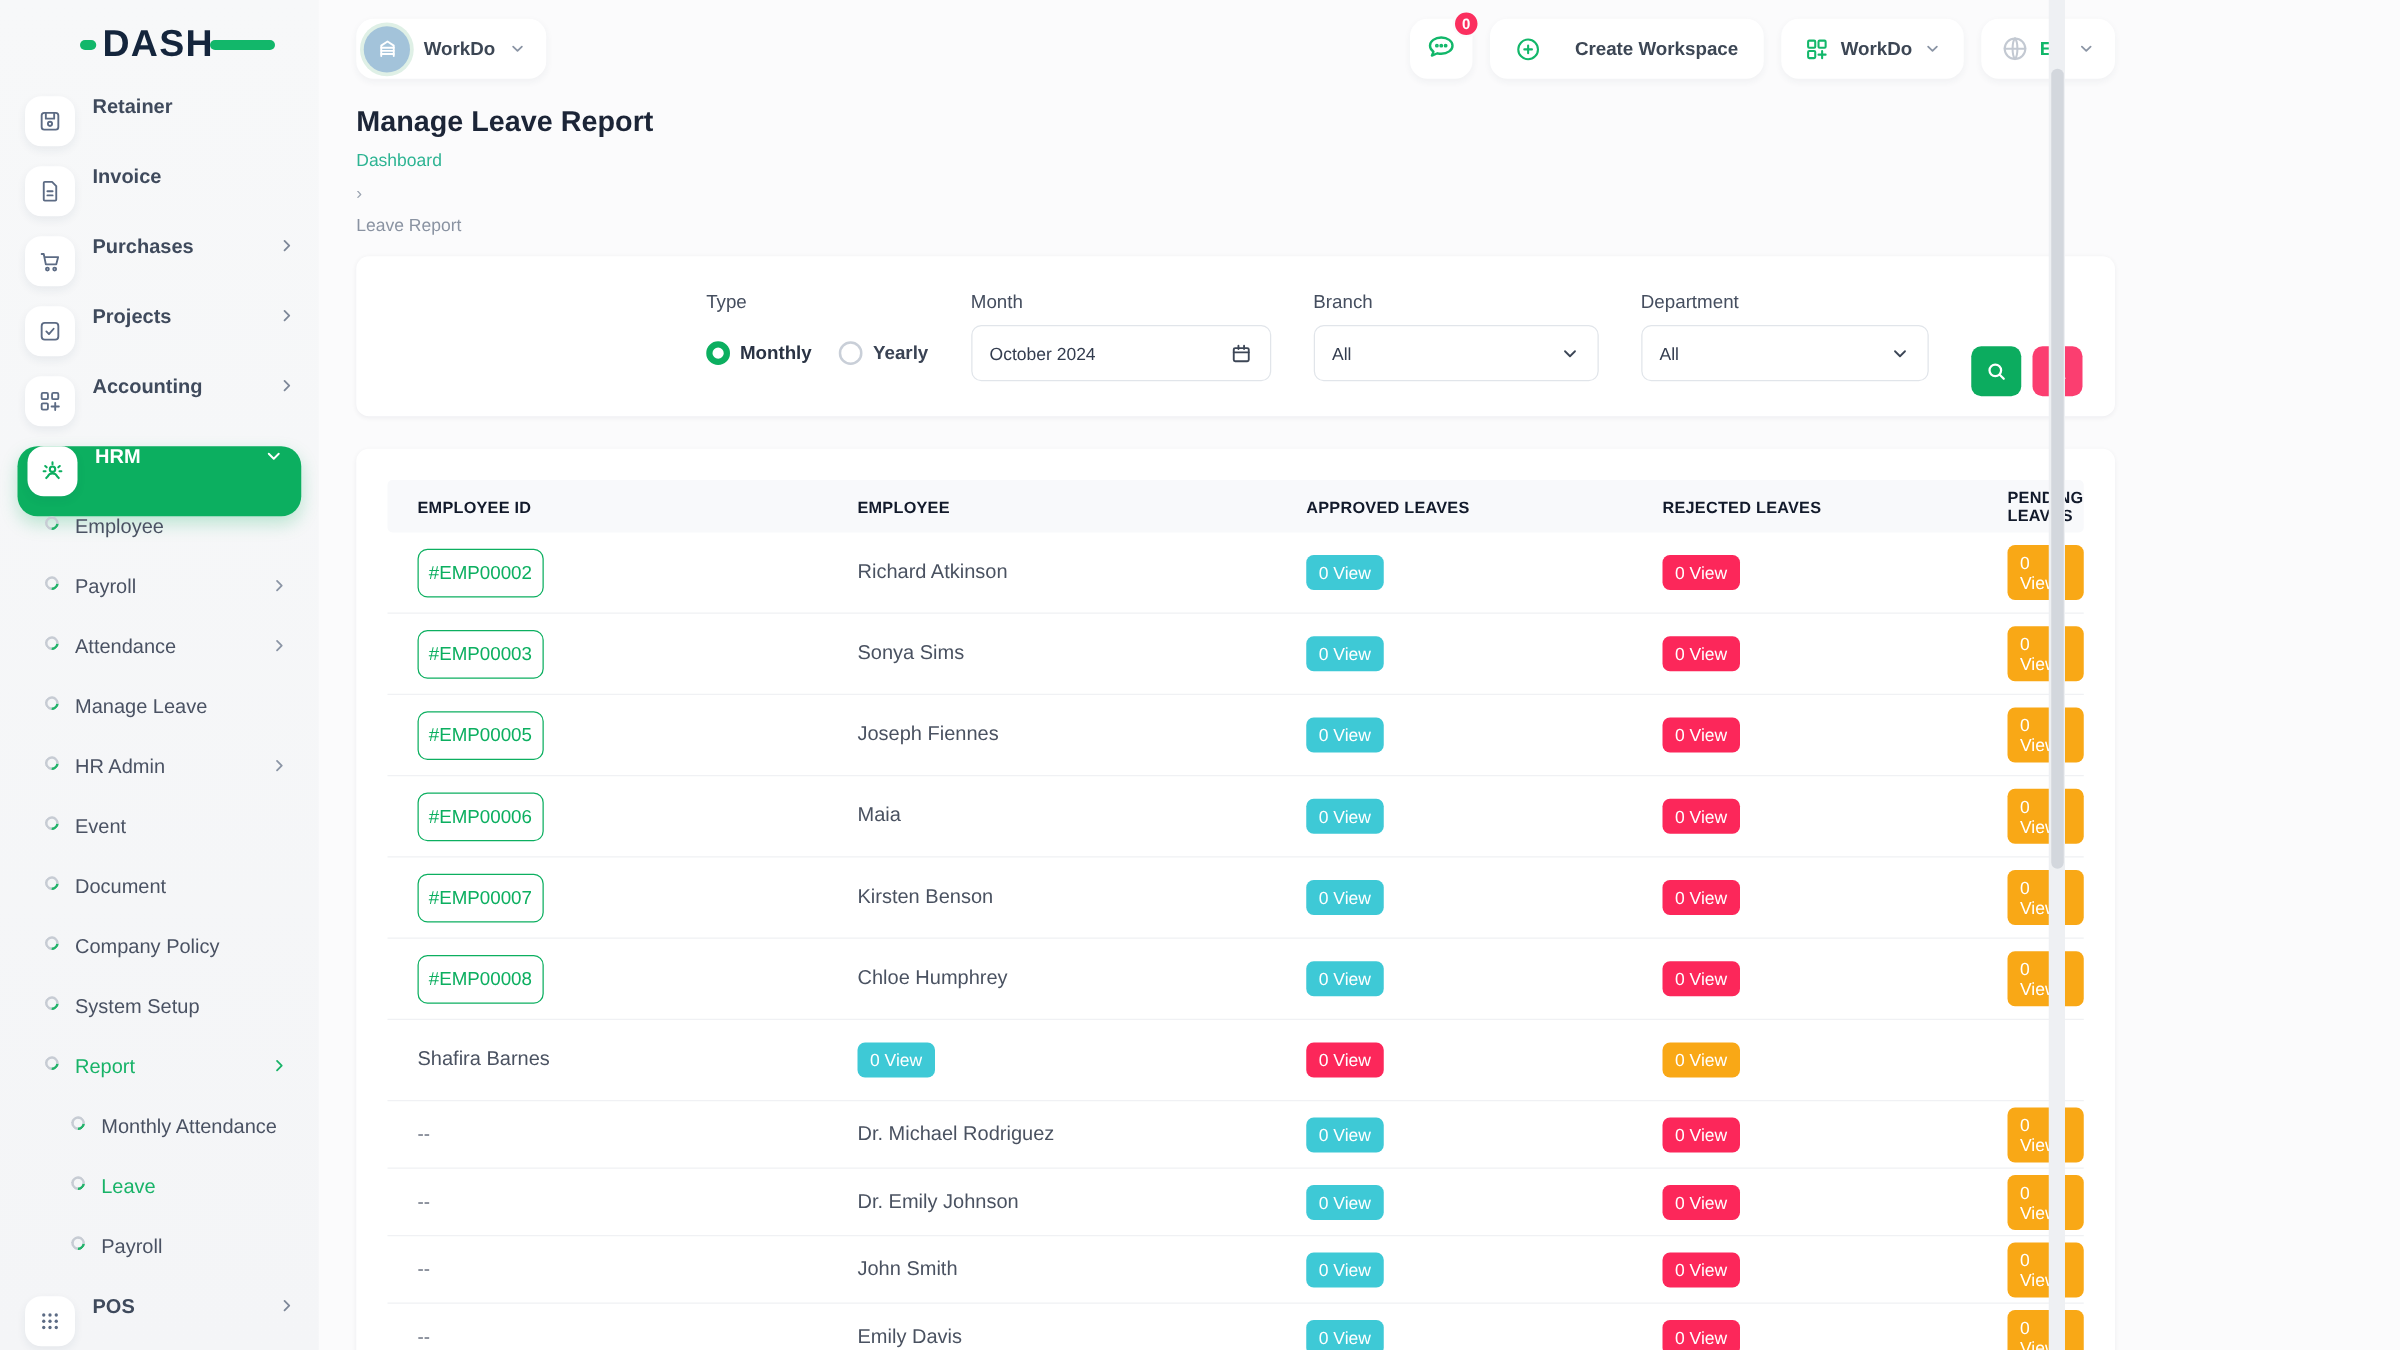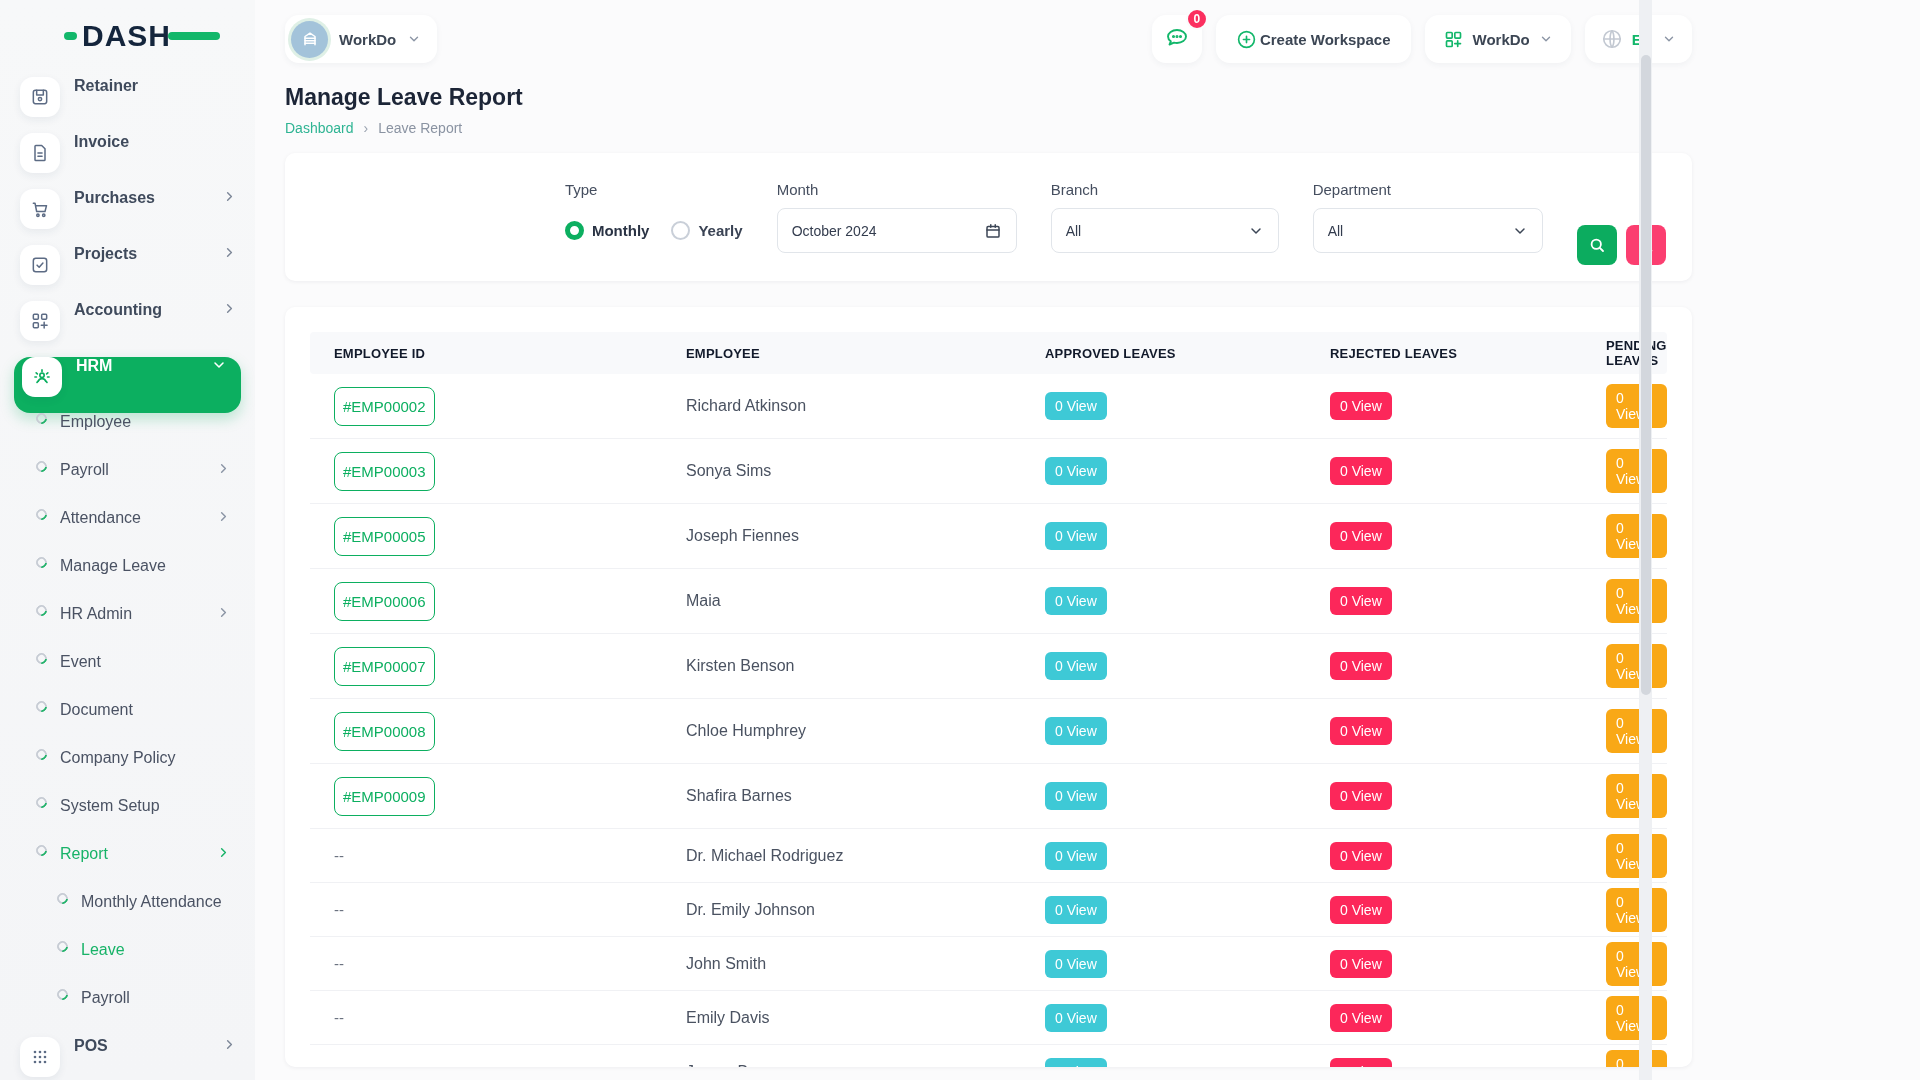--- a/index.html
+++ b/index.html
@@ -55,30 +55,30 @@
   .ws-avatar svg { width:20px; height:20px; }
   .pill-label { font-size:15px; font-weight:600; color:#3c4654; }
   .chev-sm { color:#8b95a5; display:flex; }
 
   .topbar-right { margin-left:auto; display:flex; align-items:center; gap:14px; }
   .icon-btn { width:50px; height:48px; position:relative; justify-content:center; }
   .icon-btn .chat { color:#12b76a; }
   .count-badge { position:absolute; top:-7px; right:-6px; min-width:22px; height:22px; border-radius:11px;
       background:#fb2f5f; color:#fff; font-size:12px; font-weight:700; display:flex; align-items:center; justify-content:center;
       border:2px solid #fbfbfc; }
-  .btn-create { padding:0 20px; gap:3px; }
+  .btn-create { padding:0 20px; gap:27px; }
   .btn-create .plus { color:#12b76a; display:flex; }
   .btn-workdo { padding:0 18px; gap:9px; }
   .btn-workdo .grid { color:#12b76a; display:flex; }
   .btn-lang { padding:0 16px; gap:9px; }
   .btn-lang .globe { color:#c3c9d2; display:flex; }
   .btn-lang .lang { color:#12b76a; font-size:15px; font-weight:700; }
 
   .page-title { margin-top:14px; font-size:23px; font-weight:700; color:#1c2537; }
-  .breadcrumb { margin-top:9px; display:flex; gap:10px; font-size:14px; }
+  .breadcrumb { margin-top:9px; display:flex; gap:10px; font-size:14px;flex-direction:column; }
   .breadcrumb .home { color:#2eb493; cursor:pointer; }
   .breadcrumb .sep { color:#9aa3b0; font-size:14px; }
   .breadcrumb .cur { color:#8a93a2; }
 
   .card { background:#ffffff; border-radius:10px; box-shadow:0 1px 4px rgba(20,20,43,.06); }
 
   
   .filter-card { margin-top:17px; height:128px; display:flex; align-items:center; justify-content:flex-end;
       gap:34px; padding:0 26px 0 26px; }
   .f-group { display:flex; flex-direction:column; }
@@ -518,21 +518,20 @@
     <span class="td"><span class="badge badge-pending">0 View</span></span>
   </div>
           <div class="grid-row trow has-btn">
     <span class="td"><span class="empid-btn">#EMP00008</span></span>
     <span class="td emp-name">Chloe Humphrey</span>
     <span class="td"><span class="badge badge-approved">0 View</span></span>
     <span class="td"><span class="badge badge-rejected">0 View</span></span>
     <span class="td"><span class="badge badge-pending">0 View</span></span>
   </div>
           <div class="grid-row trow has-btn">
-    <span class="td"><span class="empid-btn">#EMP00009</span></span>
     <span class="td emp-name">Shafira Barnes</span>
     <span class="td"><span class="badge badge-approved">0 View</span></span>
     <span class="td"><span class="badge badge-rejected">0 View</span></span>
     <span class="td"><span class="badge badge-pending">0 View</span></span>
   </div>
           <div class="grid-row trow">
     <span class="td"><span class="empid-plain">--</span></span>
     <span class="td emp-name">Dr. Michael Rodriguez</span>
     <span class="td"><span class="badge badge-approved">0 View</span></span>
     <span class="td"><span class="badge badge-rejected">0 View</span></span>

